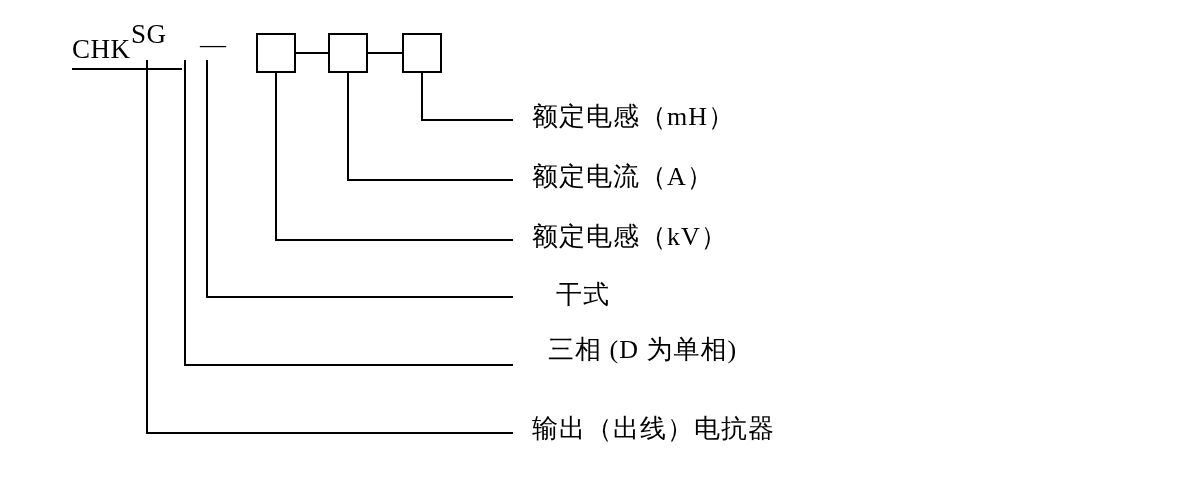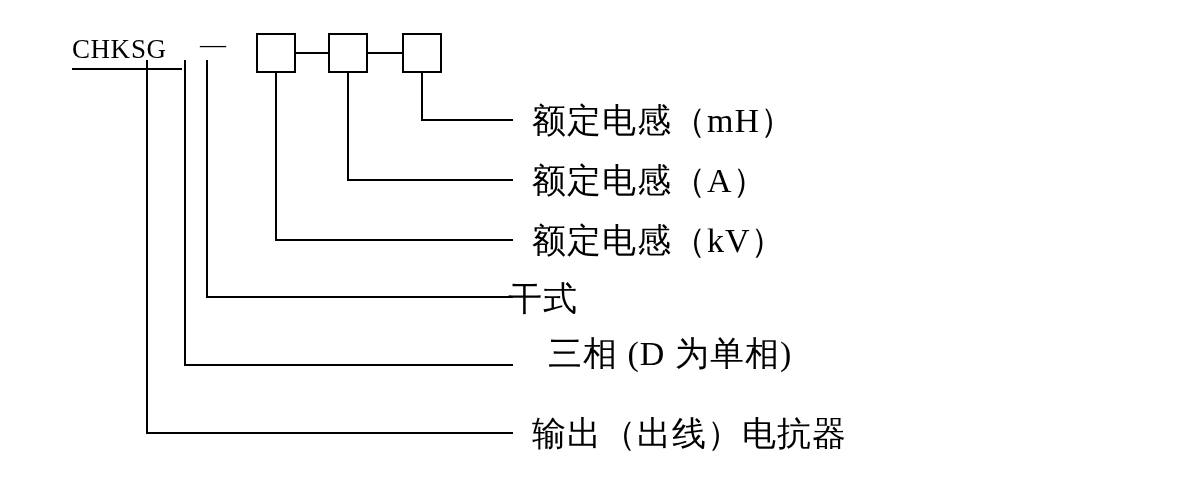--- a/index.html
+++ b/index.html
@@ -20,21 +20,21 @@
   
   .code-text {
     position: absolute;
     font-family: "Liberation Serif", "DejaVu Serif", serif;
     font-size: 27px;
     color: #000;
     white-space: nowrap;
     letter-spacing: 0.5px;
   }
   #code-chk { left: 72px; top: 34px; }
-  #code-sg  { left: 131px; top: 34px; }
+  #code-sg  { left: 131px; top: 19px; }
   #code-dash{ left: 200px; top: 30px; font-size: 26px; }
 
   
   .underline {
     position: absolute;
     background: #000;
     height: 2px;
   }
 
   
@@ -52,21 +52,21 @@
   }
   .vline {
     position: absolute;
     background: #000;
     width: 2px;
   }
   
   .label {
     position: absolute;
     font-family: "Liberation Serif", "DejaVu Serif", serif;
-    font-size: 34px;
+    font-size: 26px;
     color: #000;
     white-space: nowrap;
     line-height: 1;
   }
   .label-cjk {
     letter-spacing: 1px;
   }
 </style>
 </head>
 <body>
@@ -99,23 +99,23 @@
   <div class="hline" style="left:206px; top:296px; width:307px;"></div>
 
   <div class="vline" style="left:184px; top:60px; height:306px;"></div>
   <div class="hline" style="left:184px; top:364px; width:329px;"></div>
 
   <div class="vline" style="left:146px; top:60px; height:374px;"></div>
   <div class="hline" style="left:146px; top:432px; width:367px;"></div>
 
   <div class="label label-cjk" style="left:532px; top:104px;">额定电感（mH）</div>
 
-  <div class="label label-cjk" style="left:532px; top:164px;">额定电感（A）</div>
+  <div class="label label-cjk" style="left:532px; top:164px;">额定电流（A）</div>
 
   <div class="label label-cjk" style="left:532px; top:224px;">额定电感（kV）</div>
 
-  <div class="label label-cjk" style="left:508px; top:282px;">干式</div>
+  <div class="label label-cjk" style="left:556px; top:282px;">干式</div>
 
   <div class="label label-cjk" style="left:548px; top:337px;">三相 (D 为单相)</div>
 
-  <div class="label label-cjk" style="left:532px; top:417px;">输出（出线）电抗器</div>
+  <div class="label label-cjk" style="left:532px; top:417px;font-family:Liberation Mono, monospace;">输出（出线）电抗器</div>
 
 </div>
 
 </body></html>

